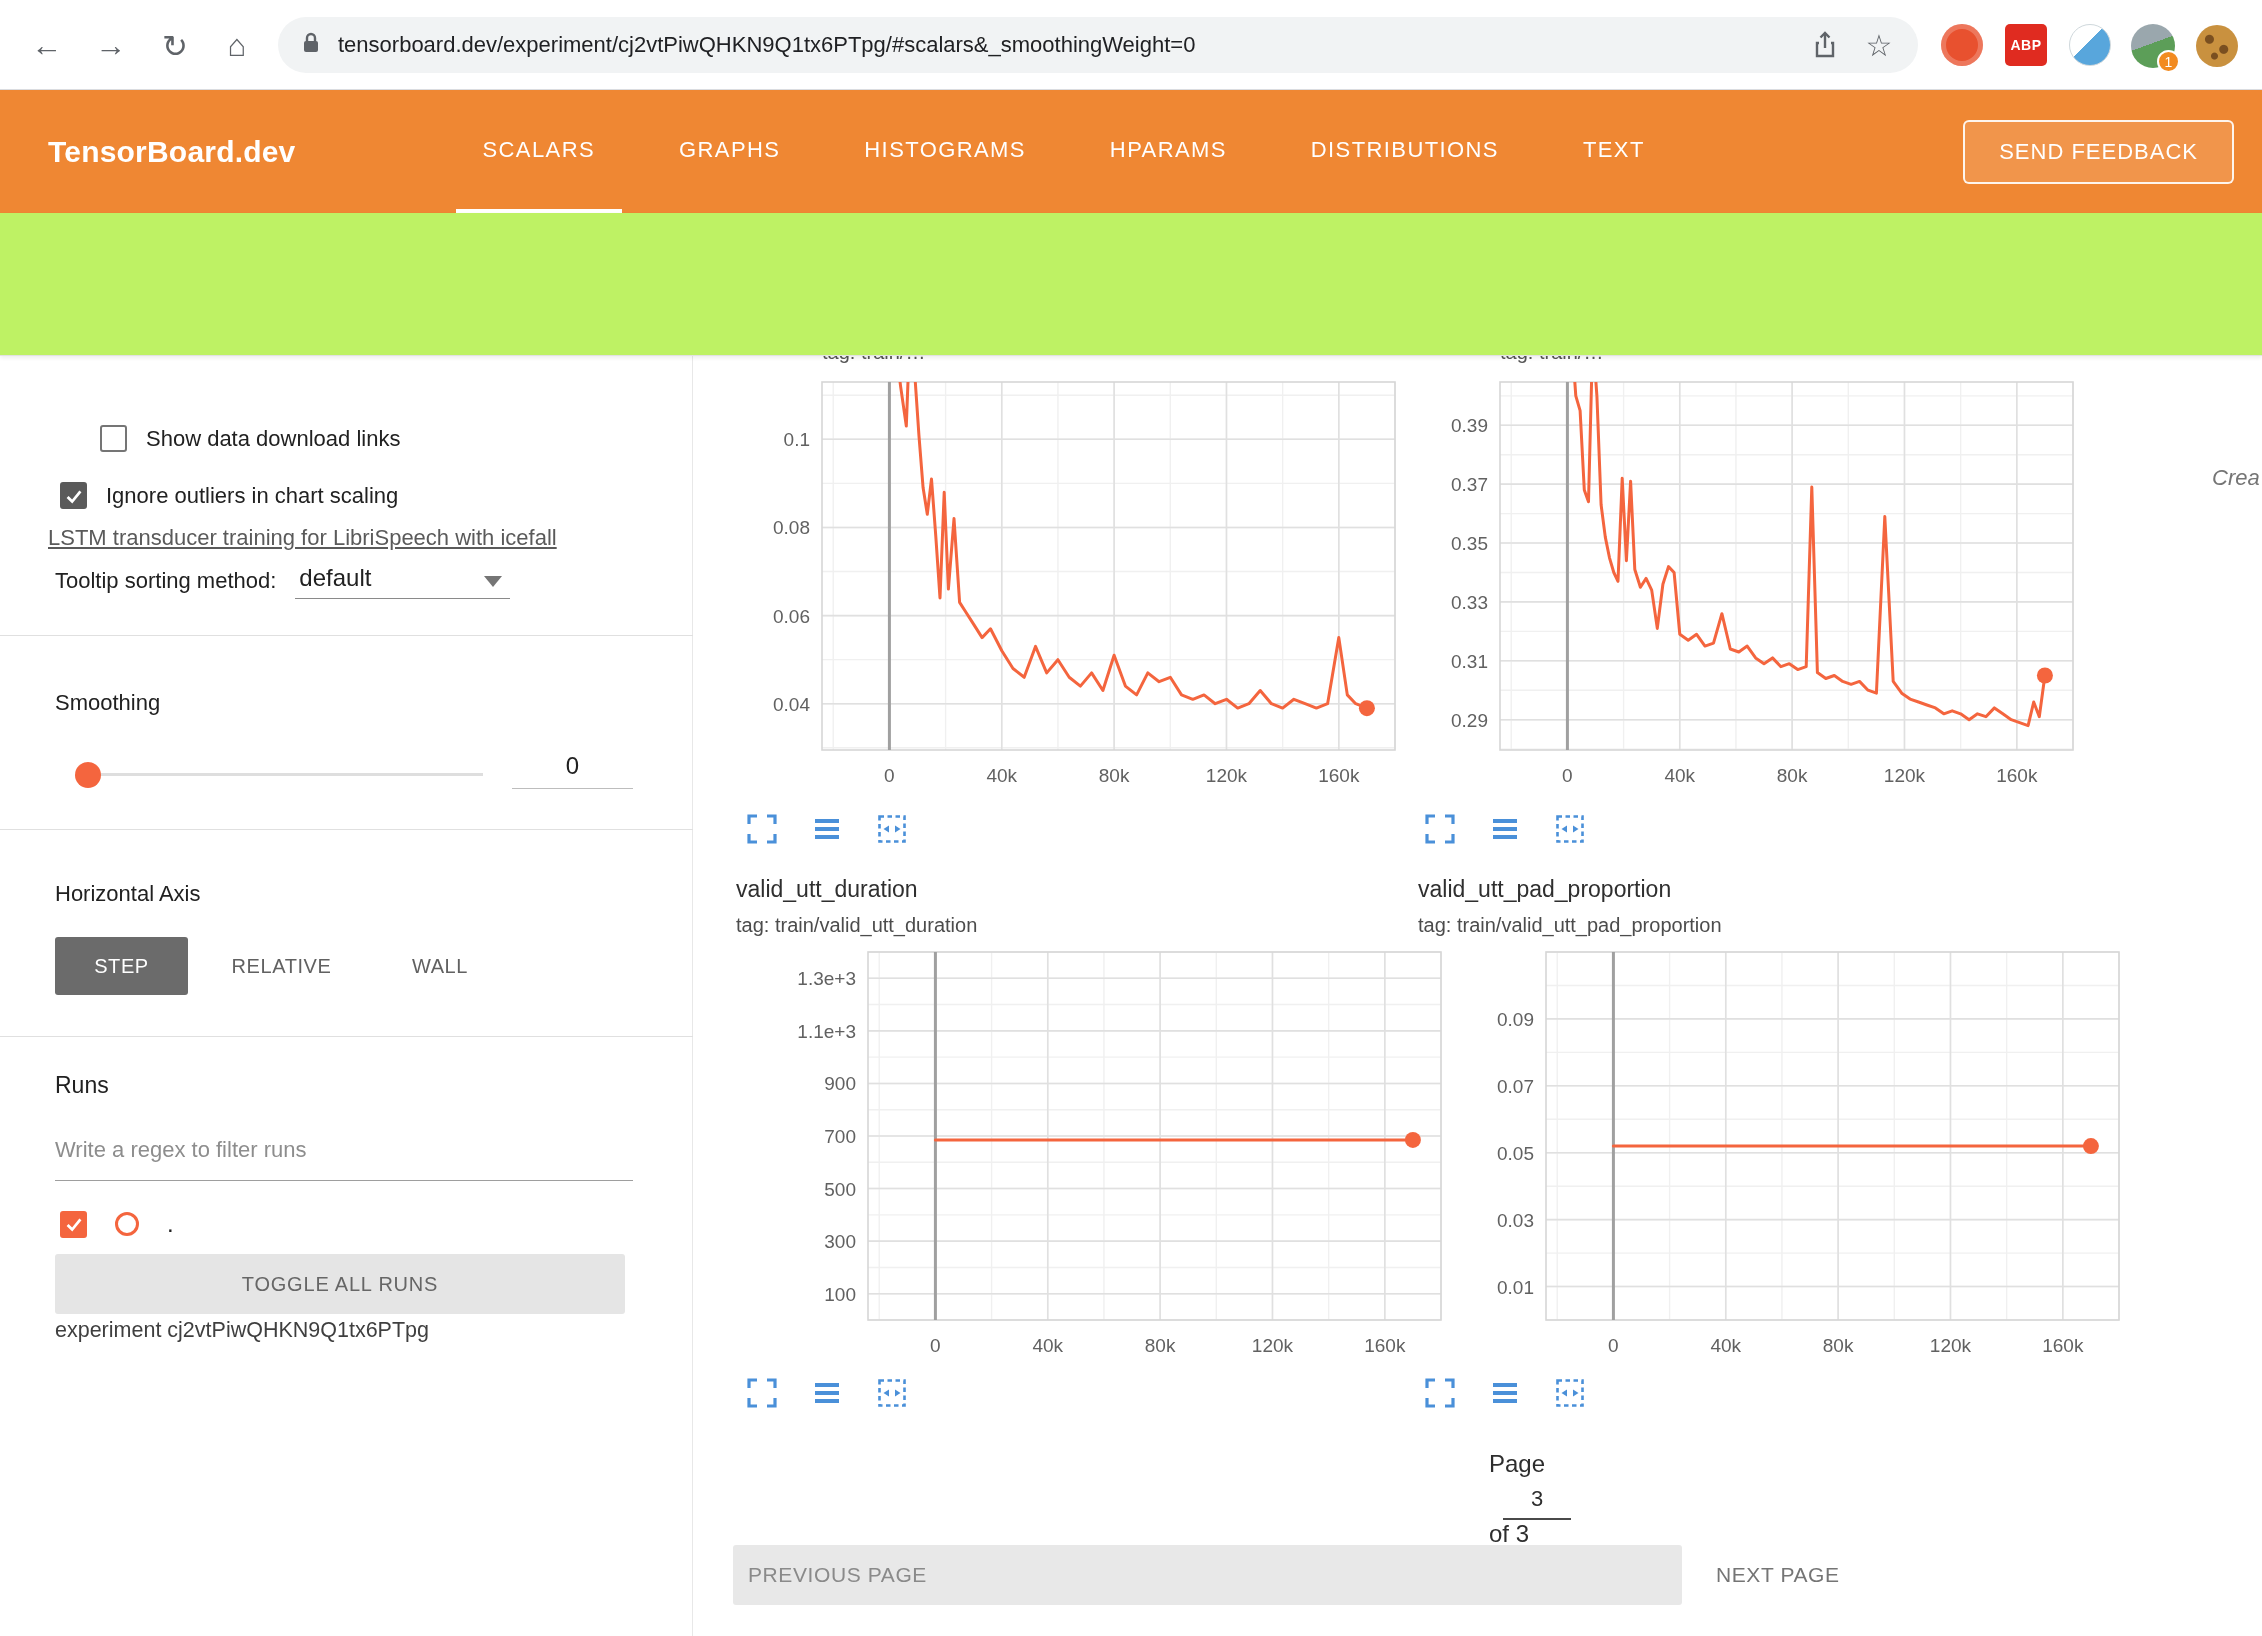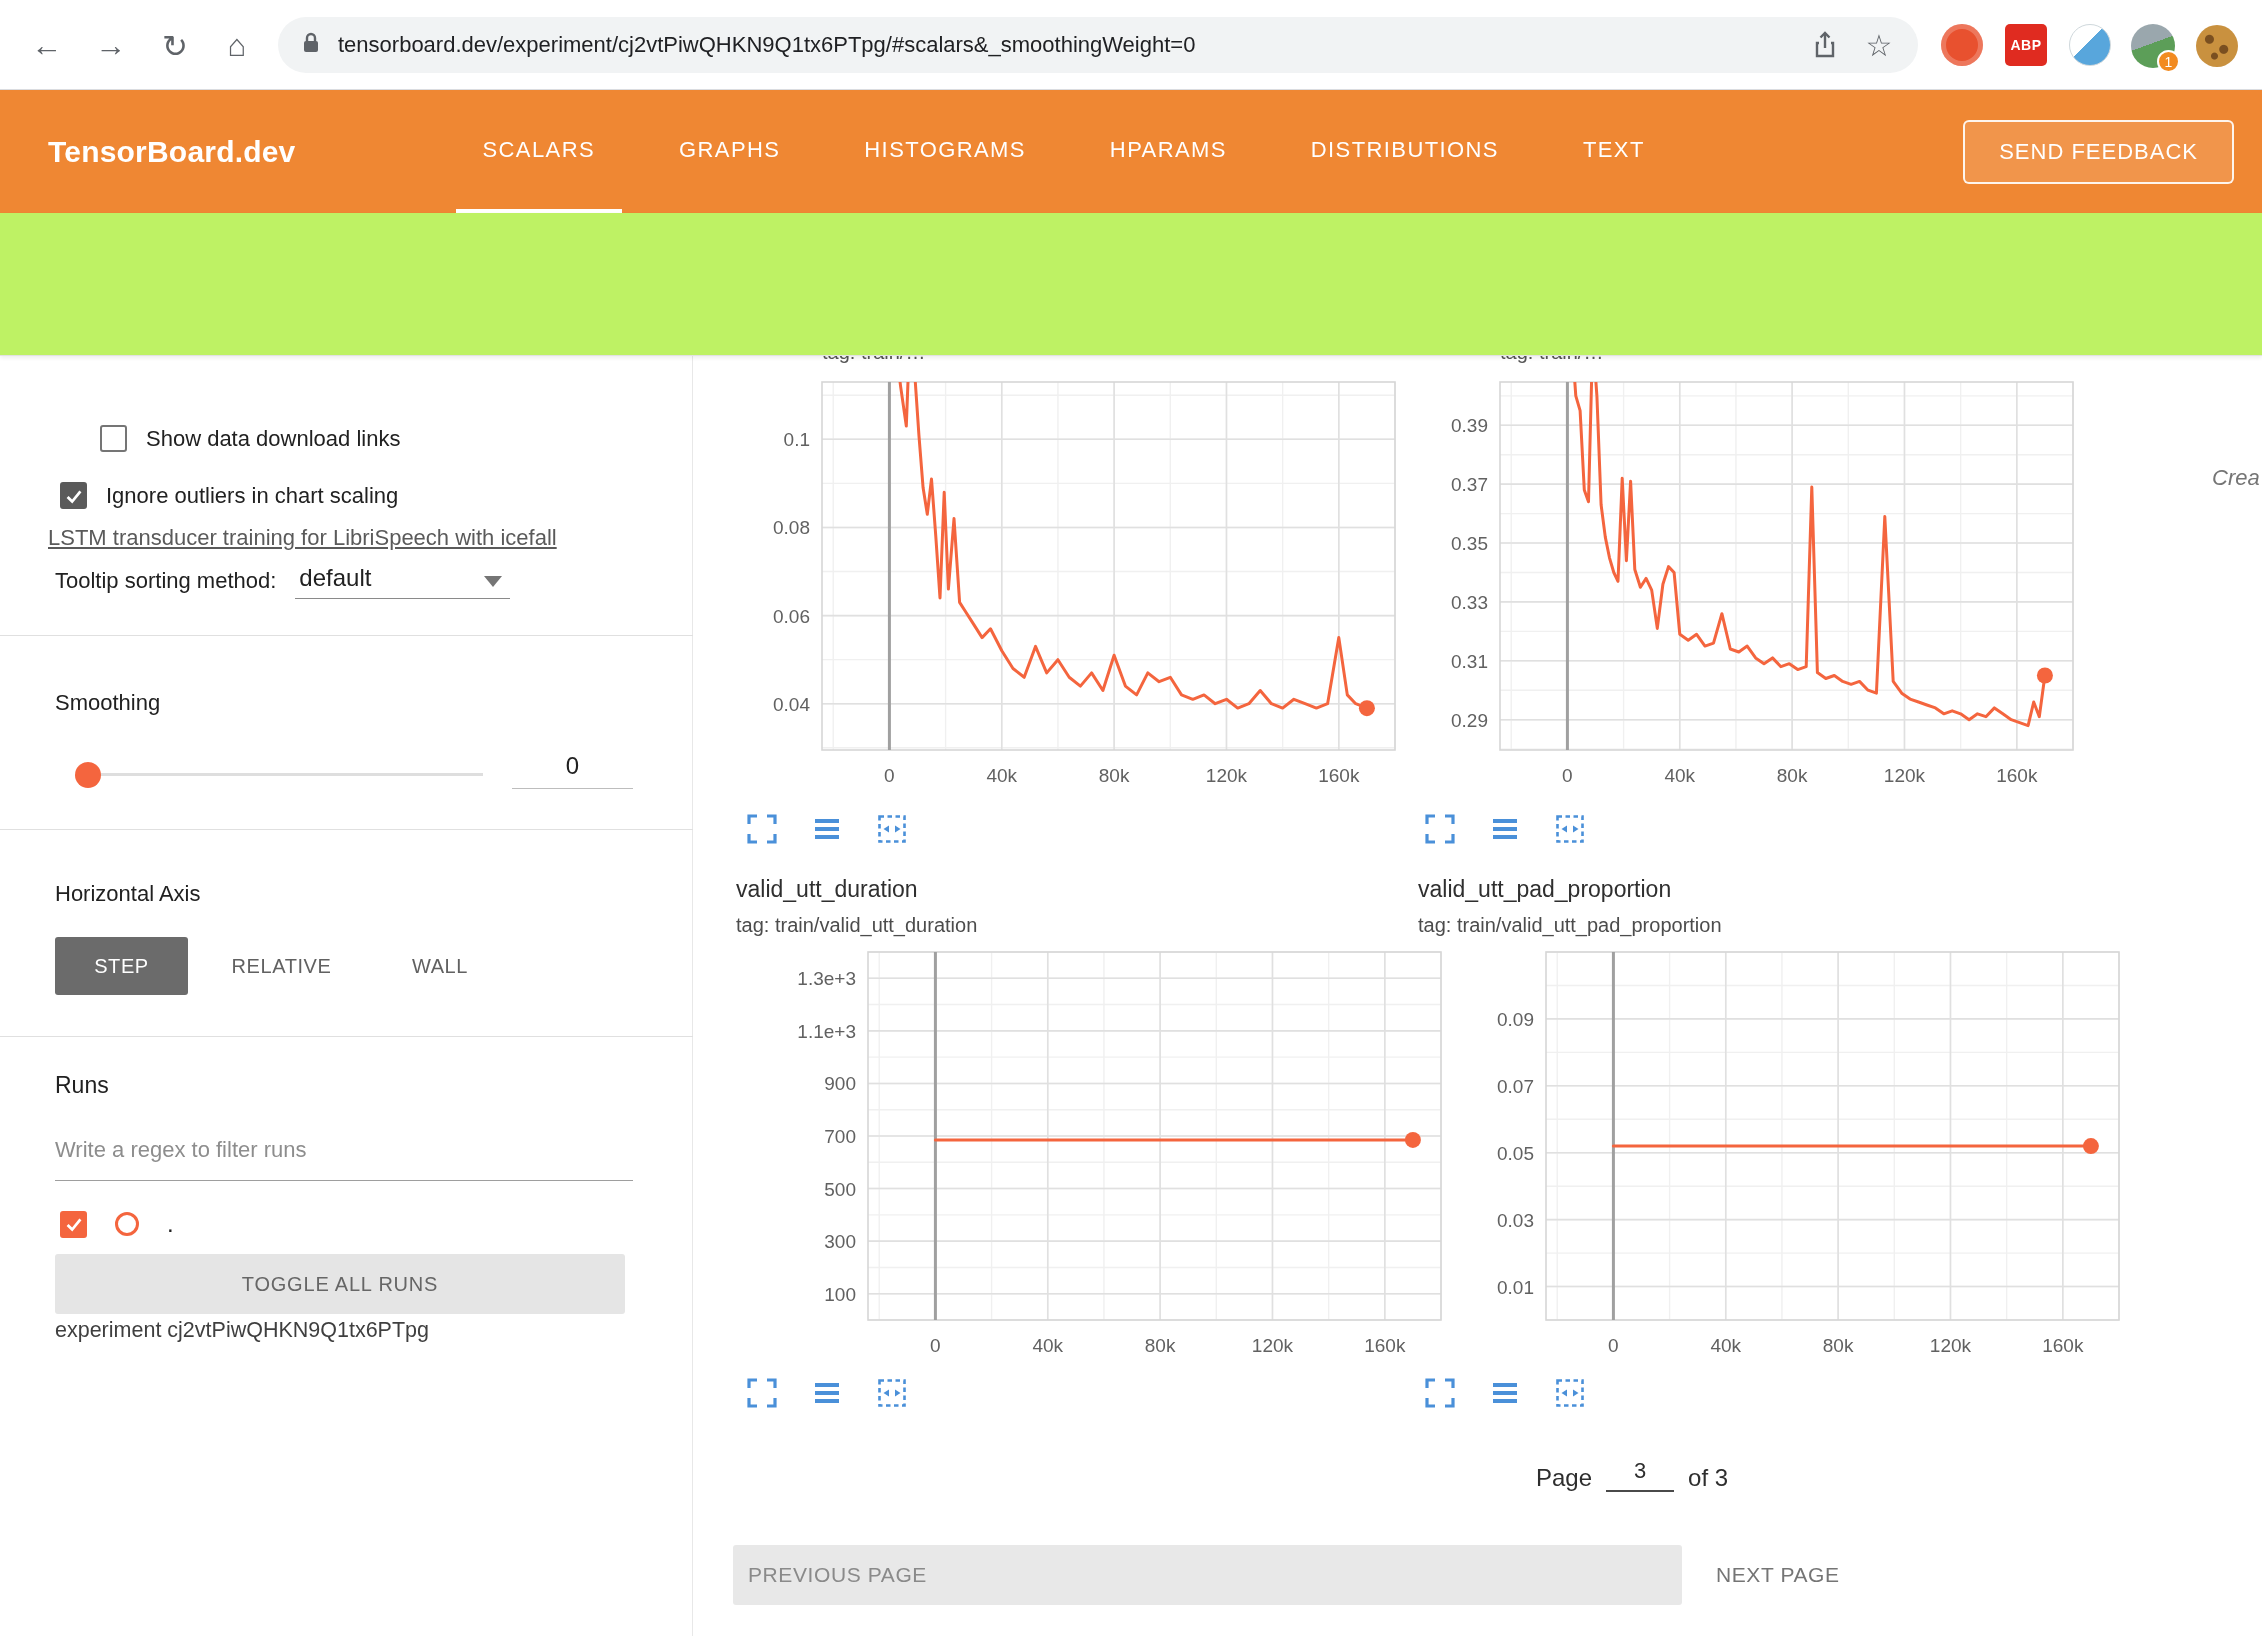--- a/index.html
+++ b/index.html
@@ -86,21 +86,21 @@
   
   .clip-strip{position:absolute;width:573px;height:12px;overflow:hidden;}
   .clip-strip > div{margin-top:-15px;font-size:20px;color:#555;}
   .chart-title{position:absolute;font-size:23px;color:#2f2f2f;}
   .chart-tag{position:absolute;font-size:20px;color:#4c4c4c;}
   svg text{font-family:"Liberation Sans",sans-serif;font-size:19px;fill:#616161;}
   .icon-row{position:absolute;display:flex;gap:31px;}
   .chart-btn{width:34px;height:34px;display:flex;align-items:center;justify-content:center;cursor:pointer;}
 
   
-  .pagination{position:absolute;left:1536px;top:1450px;display:flex;align-items:flex-end;}
+  .pagination{position:absolute;left:1489px;top:1450px;display:flex;align-items:flex-start;flex-direction:column;}
   .page-label{font-size:24px;color:#2e2e2e;}
   .page-input{margin:8px 14px 0 14px;width:68px;text-align:center;font-size:22px;color:#2e2e2e;
               border-bottom:2px solid #4a4a4a;padding-bottom:6px;}
   .of-label{font-size:24px;color:#2e2e2e;}
   .prev-btn{position:absolute;left:733px;top:1545px;width:949px;height:60px;background:#e8e8e8;
             border-radius:3px;font-size:21px;letter-spacing:.6px;color:#8a8a8a;line-height:60px;
             padding-left:15px;cursor:pointer;}
   .next-btn{position:absolute;left:1716px;top:1545px;height:60px;line-height:60px;font-size:21px;
             letter-spacing:.6px;color:#757575;cursor:pointer;}
 </style>

